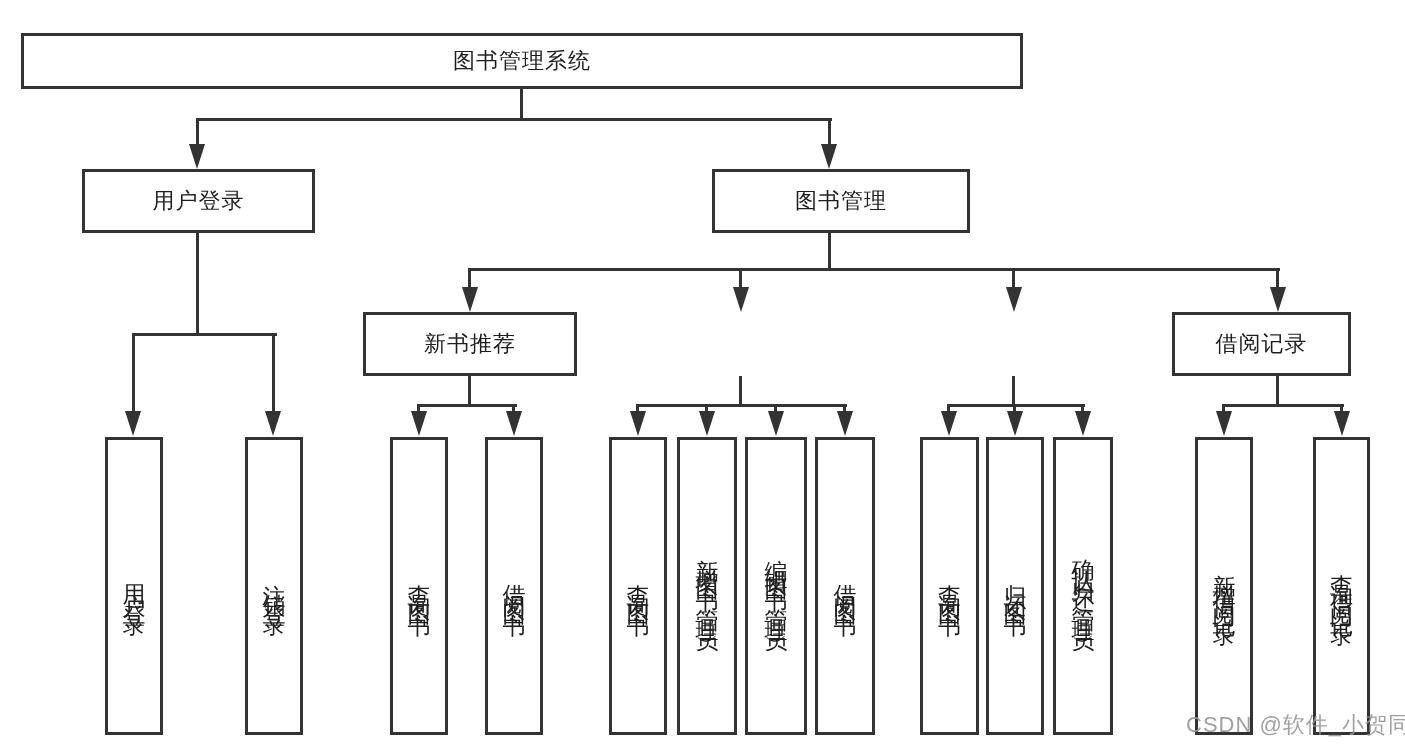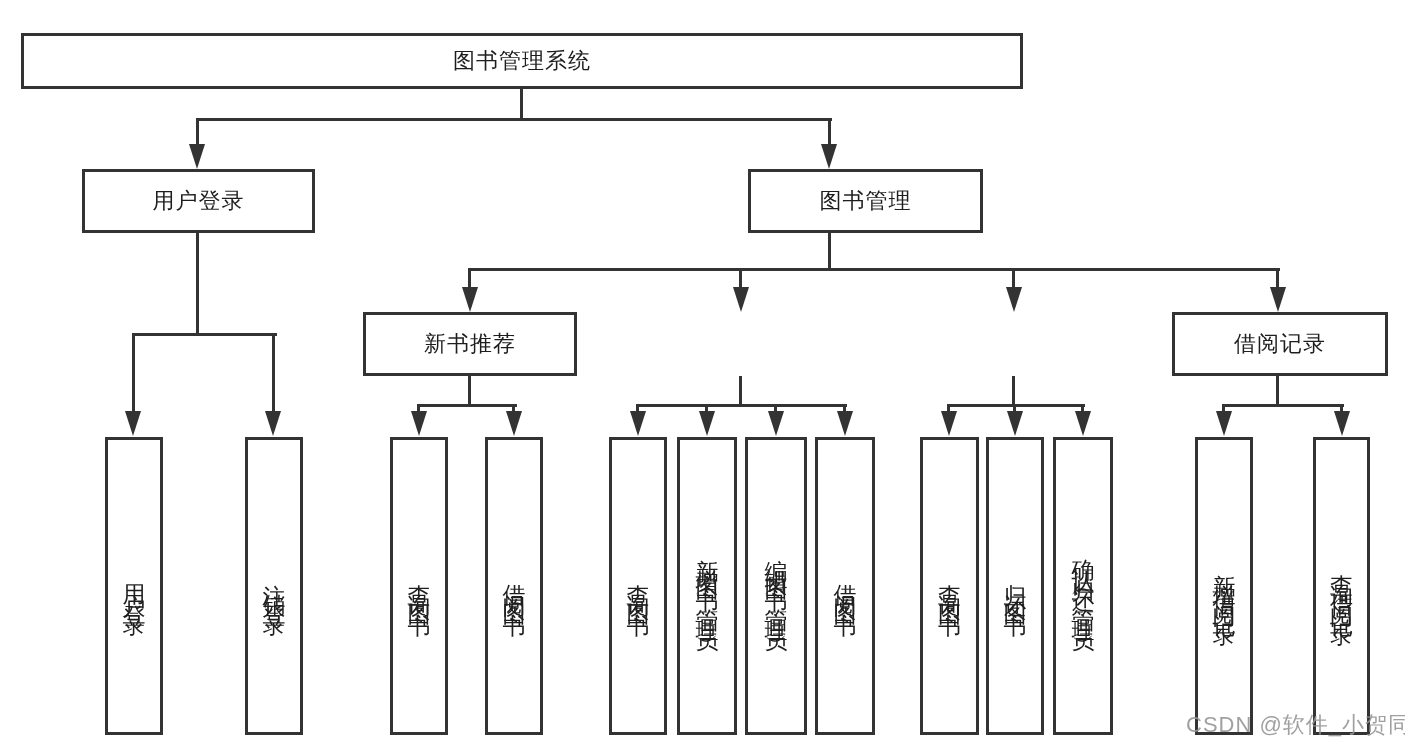--- a/index.html
+++ b/index.html
@@ -75,21 +75,21 @@
   <div class="v" style="left:520px; top:67px; height:53px;"></div>
   <div class="h" style="left:196px; top:118px; width:636px;"></div>
   <div class="v" style="left:196px; top:118px; height:29px;"></div>
   <div class="arrow" style="left:189px; top:144px;"></div>
   <div class="v" style="left:828px; top:118px; height:29px;"></div>
   <div class="arrow" style="left:821px; top:144px;"></div>
 
   <div class="node" style="left:82px; top:169px; width:233px; height:64px;">
     <span>用户登录</span>
   </div>
-  <div class="node" style="left:712px; top:169px; width:235px; height:64px;margin-left:36px;">
+  <div class="node" style="left:712px; top:169px; width:258px; height:64px;">
     <span>图书管理</span>
   </div>
 
   <div class="v" style="left:196px; top:233px; height:103px;"></div>
   <div class="h" style="left:132px; top:333px; width:145px;"></div>
   <div class="v" style="left:132px; top:333px; height:79px;"></div>
   <div class="arrow" style="left:125px; top:411px;"></div>
   <div class="v" style="left:272px; top:333px; height:79px;"></div>
   <div class="arrow" style="left:265px; top:411px;"></div>
 
@@ -100,21 +100,21 @@
   <div class="v" style="left:739px; top:268px; height:21px;"></div>
   <div class="arrow" style="left:733px; top:287px;"></div>
   <div class="v" style="left:1012px; top:268px; height:21px;"></div>
   <div class="arrow" style="left:1006px; top:287px;"></div>
   <div class="v" style="left:1276px; top:268px; height:21px;"></div>
   <div class="arrow" style="left:1270px; top:287px;"></div>
 
   <div class="node" style="left:363px; top:312px; width:214px; height:64px;">
     <span>新书推荐</span>
   </div>
-  <div class="node" style="left:1172px; top:312px; width:216px; height:64px;">
+  <div class="node" style="left:1172px; top:312px; width:179px; height:64px;">
     <span>借阅记录</span>
   </div>
 
   <div class="v" style="left:468px; top:376px; height:30px;"></div>
   <div class="h" style="left:417px; top:404px; width:100px;"></div>
   <div class="v" style="left:417px; top:404px; height:9px;"></div>
   <div class="arrow" style="left:411px; top:411px;"></div>
   <div class="v" style="left:512px; top:404px; height:9px;"></div>
   <div class="arrow" style="left:506px; top:411px;"></div>
 

